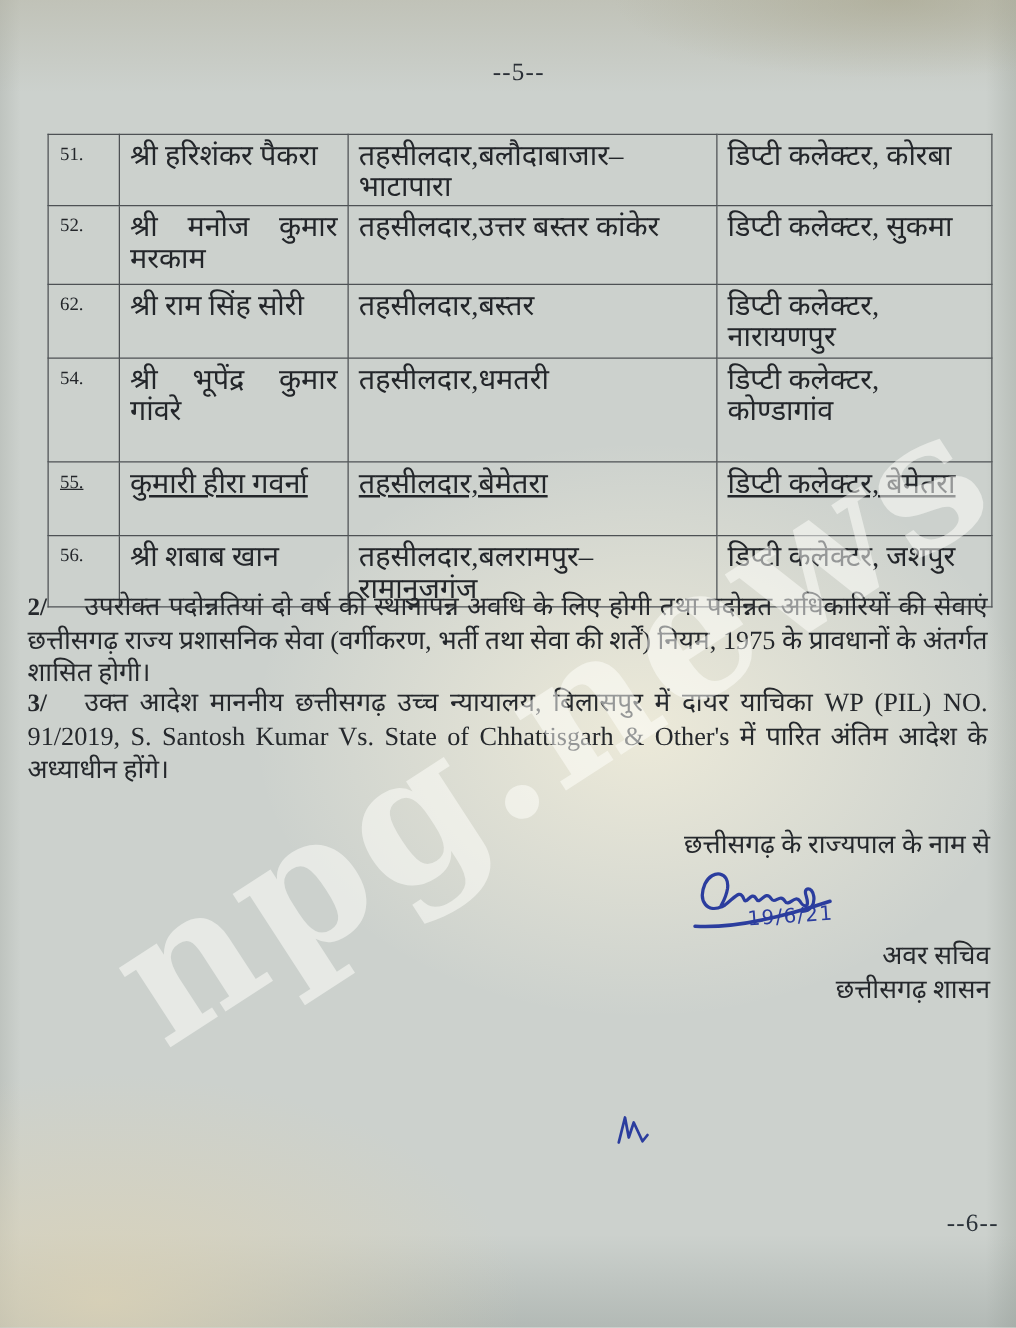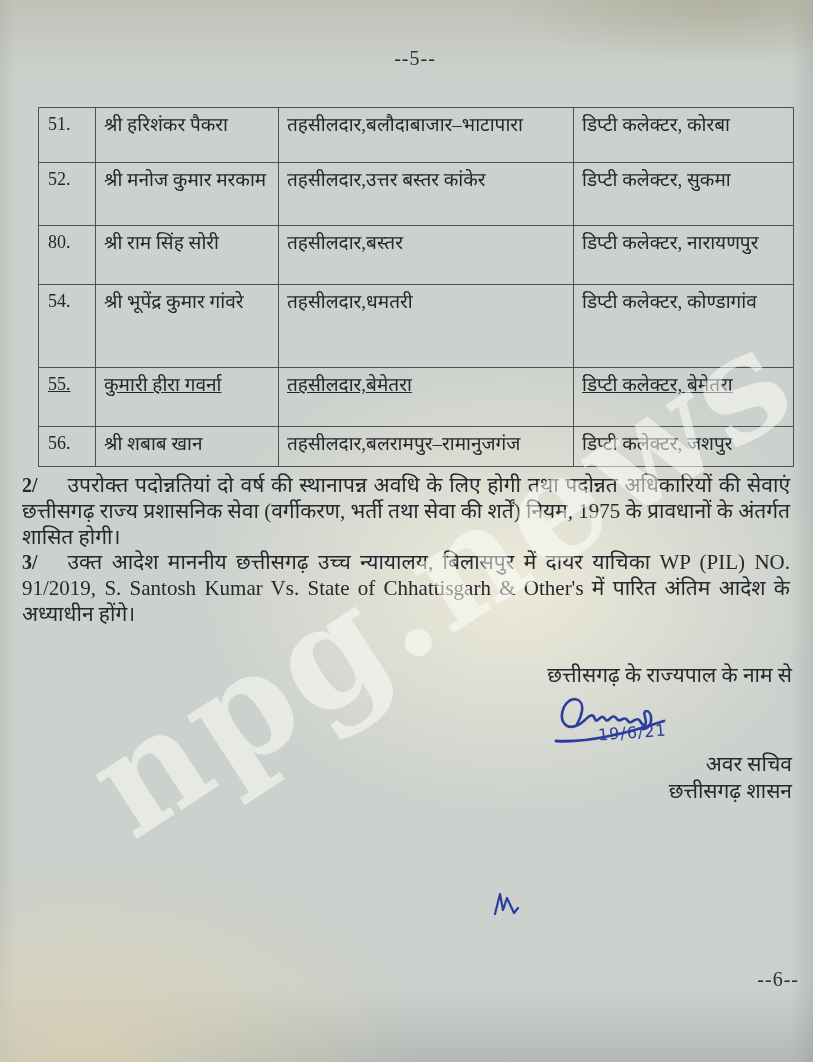--- a/index.html
+++ b/index.html
@@ -28,28 +28,28 @@
     font-size:20px;letter-spacing:1px;color:#2a3138;
   }
   table.order-table{
     position:absolute;left:38px;top:107px;
     width:755px;border-collapse:collapse;table-layout:fixed;
   }
   .order-table td{
     border:1.2px solid #4d5154;
     vertical-align:top;
     padding:4px 8px 2px 8px;
-    font-size:19px;line-height:25px;
+    font-size:23px;line-height:25px;
     color:#23262a;
   }
   .col-sno{width:57px;}
   .col-name{width:183px;}
   .col-cur{width:295px;}
   .col-new{width:220px;}
-  td.sno{font-size:18px;padding-left:9px;}
+  td.sno{font-size:15px;padding-left:9px;}
   td.name{text-align:justify;}
   tr.r51 td{height:48px;}
   tr.r52 td{height:56px;margin-left:15px;}
   tr.r53 td{height:52px;}
   tr.r54 td{height:76px;}
   tr.r55 td{height:52px;text-decoration:underline;}
   tr.r56 td{height:33px;}
   .para{
     position:absolute;left:22px;width:768px;
     font-size:21px;line-height:26px;
@@ -104,21 +104,21 @@
           <td>तहसीलदार,बलौदाबाजार–भाटापारा</td>
           <td>डिप्टी कलेक्टर, कोरबा</td>
         </tr>
         <tr class="r52">
           <td class="sno">52.</td>
           <td class="name">श्री मनोज कुमार मरकाम</td>
           <td>तहसीलदार,उत्तर बस्तर कांकेर</td>
           <td>डिप्टी कलेक्टर, सुकमा</td>
         </tr>
         <tr class="r53">
-          <td class="sno">80.</td>
+          <td class="sno">62.</td>
           <td class="name">श्री राम सिंह सोरी</td>
           <td>तहसीलदार,बस्तर</td>
           <td>डिप्टी कलेक्टर, नारायणपुर</td>
         </tr>
         <tr class="r54">
           <td class="sno">54.</td>
           <td class="name">श्री भूपेंद्र कुमार गांवरे</td>
           <td>तहसीलदार,धमतरी</td>
           <td>डिप्टी कलेक्टर, कोण्डागांव</td>
         </tr>

